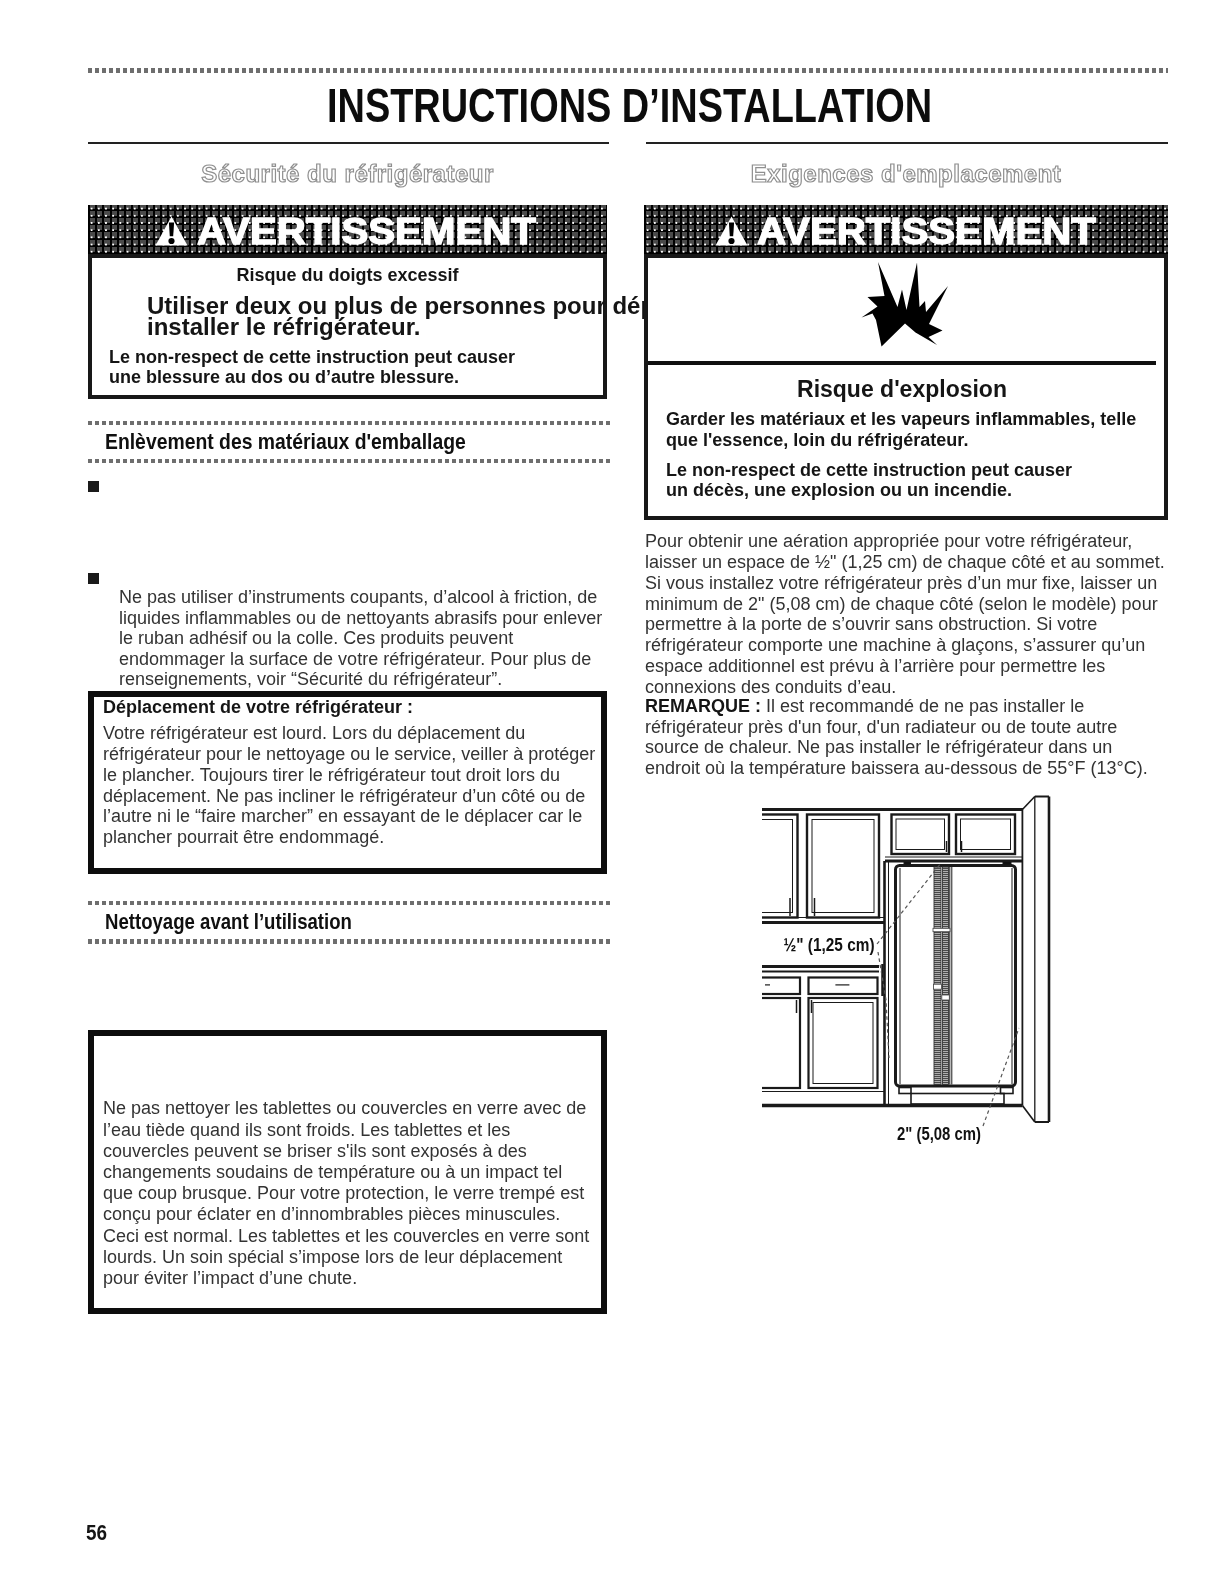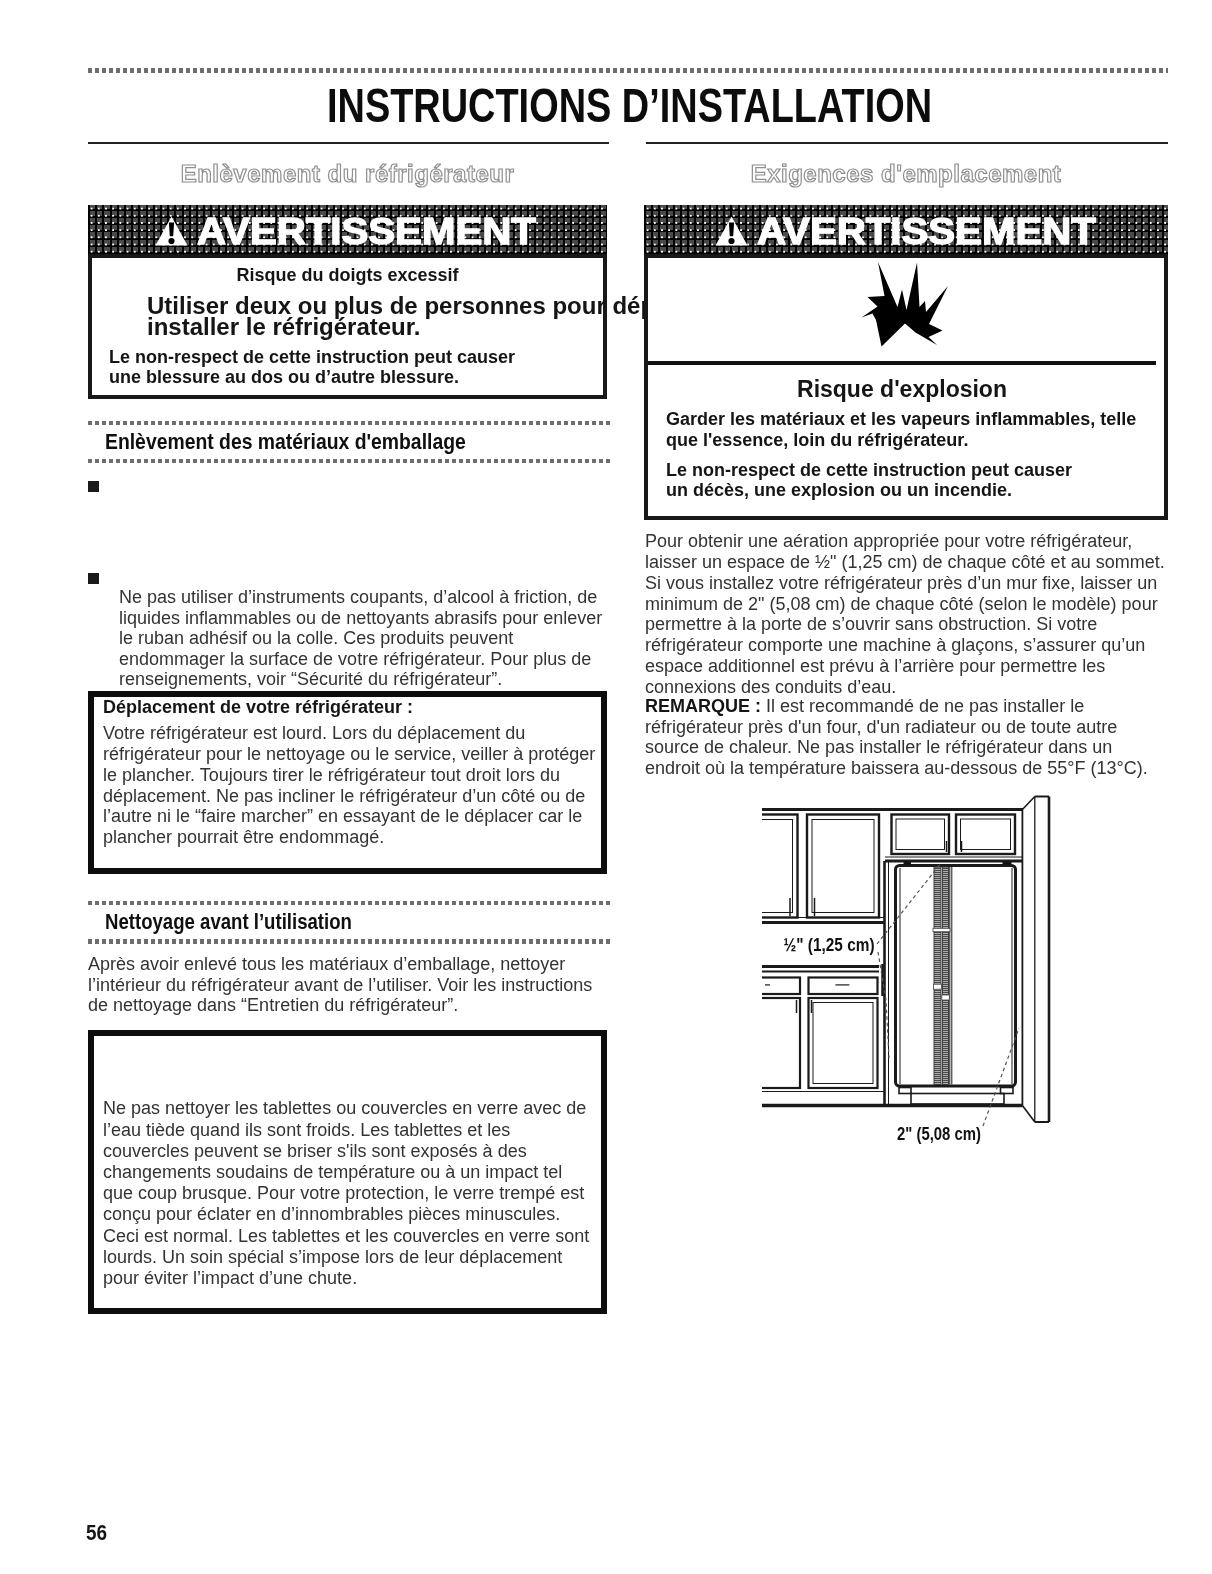--- a/index.html
+++ b/index.html
@@ -26,21 +26,21 @@
 <div id="page">
 
 <div class="abs dotrule" style="left:88px;top:67.5px;width:1080px;height:5px;"></div>
 
 <div class="abs b nw" style="left:327px;top:82px;font-size:47.5px;line-height:47.5px;color:#0c0c0c;transform:scaleX(0.798);transform-origin:left center;">INSTRUCTIONS D’INSTALLATION</div>
 
 <div class="abs" style="left:88px;top:142px;width:521px;height:2px;background:#222;"></div>
 
 <div class="abs" style="left:646px;top:142px;width:522px;height:2px;background:#222;"></div>
 
-<div class="abs grayhead nw" style="left:88px;top:161.5px;width:519px;line-height:24px;">Enlèvement du réfrigérateur</div>
+<div class="abs grayhead nw" style="left:88px;top:161.5px;width:519px;line-height:24px;">Sécurité du réfrigérateur</div>
 
 <div class="abs banner" style="left:88px;top:205px;width:519px;height:49px;">
 
   <svg class="abs" style="left:67px;top:11px;" width="33" height="30" viewBox="0 0 33 30">
     <path d="M16.5 0.5 L32.5 29.5 H0.5 Z" fill="#ffffff"></path>
     <path d="M13.9 6.6 L19.1 6.6 L18.2 20.3 L14.8 20.3 Z" fill="#000"></path>
     <circle cx="16.5" cy="25" r="3.1" fill="#000"></circle>
   </svg>
 
   <span class="bannertxt" style="left:108.5px;">AVERTISSEMENT</span>
@@ -72,21 +72,20 @@
 <div class="abs b nw" style="left:103px;top:697.4px;font-size:18px;line-height:21px;">Déplacement de votre réfrigérateur :</div>
 
 <div class="abs body nw" style="left:103px;top:723.3px;font-size:18px;line-height:20.8px;">Votre réfrigérateur est lourd. Lors du déplacement du<br>réfrigérateur pour le nettoyage ou le service, veiller à protéger<br>le plancher. Toujours tirer le réfrigérateur tout droit lors du<br>déplacement. Ne pas incliner le réfrigérateur d’un côté ou de<br>l’autre ni le “faire marcher” en essayant de le déplacer car le<br>plancher pourrait être endommagé.</div>
 
 <div class="abs dotrule" style="left:88px;top:900.5px;width:522px;height:4.5px;"></div>
 
 <div class="abs b nw" style="left:105px;top:911.1px;font-size:22px;line-height:22px;color:#101010;transform:scaleX(0.845);transform-origin:left center;">Nettoyage avant l’utilisation</div>
 
 <div class="abs dotrule" style="left:88px;top:939px;width:522px;height:4.5px;"></div>
 
-<div class="abs body nw" style="left:88px;top:954px;font-size:18px;line-height:20.5px;">Après avoir enlevé tous les matériaux d’emballage, nettoyer<br>l’intérieur du réfrigérateur avant de l’utiliser. Voir les instructions<br>de nettoyage dans “Entretien du réfrigérateur”.</div>
 
 <div class="abs" style="left:88px;top:1030px;width:507px;height:272px;border:6px solid #0d0d0d;background:#fff;"></div>
 
 
 <div class="abs body nw" style="left:103px;top:1098.3px;font-size:18px;line-height:21.2px;">Ne pas nettoyer les tablettes ou couvercles en verre avec de<br>l’eau tiède quand ils sont froids. Les tablettes et les<br>couvercles peuvent se briser s'ils sont exposés à des<br>changements soudains de température ou à un impact tel<br>que coup brusque. Pour votre protection, le verre trempé est<br>conçu pour éclater en d’innombrables pièces minuscules.<br>Ceci est normal. Les tablettes et les couvercles en verre sont<br>lourds. Un soin spécial s’impose lors de leur déplacement<br>pour éviter l’impact d’une chute.</div>
 
 <div class="abs grayhead nw" style="left:644px;top:161.5px;width:524px;line-height:24px;">Exigences d'emplacement</div>
 
 <div class="abs banner" style="left:644px;top:205px;width:524px;height:49px;">
 

